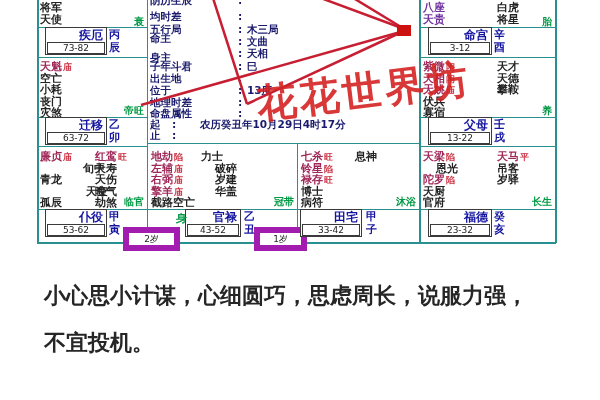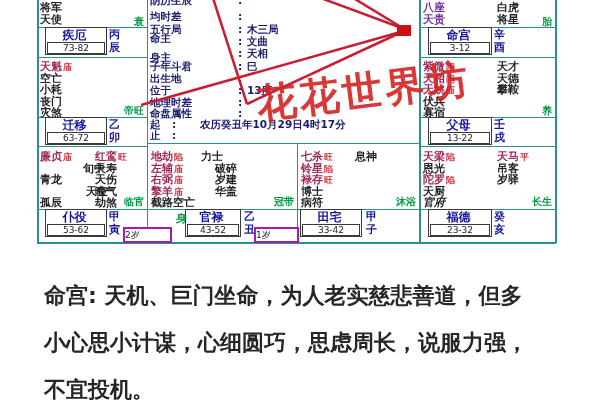--- a/index.html
+++ b/index.html
@@ -1,23 +1,23 @@
 <!DOCTYPE html>
 <html><head>
 <meta charset="utf-8">
 <style>
   html,body{margin:0;padding:0}
   body{width:600px;height:400px;position:relative;background:#fff;overflow:hidden;
        font-family:"DejaVu Sans",sans-serif}
   .gline{position:absolute;background:#2a8f8f;z-index:1}
   .strip-box{position:absolute;height:28px;border:1px solid #3a3a3a;background:#fff;z-index:3;box-sizing:border-box}
-  .pname{height:13px;text-align:center;padding:1px 3px 0 0;font-size:12px;font-weight:bold;color:#1414a0;line-height:13px;white-space:nowrap}
+  .pname{height:13px;text-align:right;padding:1px 3px 0 0;font-size:12px;font-weight:bold;color:#1414a0;line-height:13px;white-space:nowrap}
   .agebox{margin:0 1px;border:1px solid #3a3a3a;height:10px;font-size:9px;line-height:10px;text-align:center;color:#222;background:#fff}
   .gz{position:absolute;width:14px;font-size:11px;font-weight:bold;color:#1414a0;line-height:13px;text-align:left;z-index:3}
-  .yearbox{position:absolute;height:12px;border:2px solid #a21caf;background:#fff;font-size:9px;line-height:12px;color:#222;z-index:3}
+  .yearbox{position:absolute;height:12px;border:6px solid #a21caf;background:#fff;font-size:9px;line-height:12px;text-align:center;color:#222;z-index:3}
   .starline{position:absolute;white-space:nowrap;font-size:11px;font-weight:bold;line-height:11px;z-index:2}
   .srate{font-size:9px;margin-left:1px}
   .stage{position:absolute;font-size:10px;font-weight:bold;color:#009944;z-index:4;white-space:nowrap}
   .bodymark{position:absolute;font-size:11px;font-weight:bold;color:#009944;z-index:4}
   .inforow-label,.inforow-colon,.inforow-value{position:absolute;font-size:10.5px;font-weight:bold;color:#1b1b6e;white-space:nowrap;line-height:11px;z-index:2}
   #watermark{position:absolute;left:256px;top:64px;z-index:6;font-family:"DejaVu Serif",serif;
        font-size:40px;font-weight:bold;color:rgba(212,34,34,.9);letter-spacing:3px;
        transform:rotate(-7deg);white-space:nowrap}
   #redlines{position:absolute;left:0;top:0;z-index:5;pointer-events:none}
   #reading{position:absolute;left:44px;top:272px;width:520px;z-index:2;
@@ -34,21 +34,20 @@
   <line x1="247" y1="104" x2="404" y2="31" stroke="#c81e32" stroke-width="2.5"></line>
   <line x1="404" y1="31" x2="141" y2="105" stroke="#c81e32" stroke-width="2.5"></line>
   <line x1="318" y1="-3" x2="399" y2="27" stroke="#c81e32" stroke-width="2.5"></line>
   <line x1="350" y1="-4" x2="401" y2="27" stroke="#c81e32" stroke-width="2.5"></line>
   <rect x="397" y="25" width="14" height="11" fill="#cc1111"></rect>
 </svg>
 
 <div id="watermark">花花世界坊</div>
 
 <div id="reading">
-  <div class="rline">命宫: 天机、巨门坐命，为人老实慈悲善道，但多</div>
   <div class="rline">小心思小计谋，心细圆巧，思虑周长，说服力强，</div>
   <div class="rline">不宜投机。</div>
 </div>
 
 <div class="gline" style="left: 37px; top: 0px; width: 2px; height: 243px;"></div>
 <div class="gline" style="left: 147px; top: 0px; width: 1px; height: 243px;"></div>
 <div class="gline" style="left: 419px; top: 0px; width: 2px; height: 243px;"></div>
 <div class="gline" style="left: 555px; top: 0px; width: 2px; height: 243px;"></div>
 <div class="gline" style="left: 297px; top: 143px; width: 1px; height: 100px;"></div>
 <div class="gline" style="left: 37px; top: 27px; width: 111px; height: 1px;"></div>
@@ -174,24 +173,24 @@
 <div class="stage" style="top: 195px; right: 184px; color: rgb(0, 153, 68);">沐浴</div>
 <div class="strip-box" style="left: 428px; top: 209px; width: 64px;">
     <div class="pname" style="color: rgb(20, 20, 160);">福德</div>
     <div class="agebox">23-32</div>
   </div>
 <div class="gz" style="left: 494px; top: 210px; color: rgb(20, 20, 160);">
     <div>癸</div>
     <div>亥</div>
   </div>
 <div class="starline" style="left: 423px; top: 151px;"><span style="color: rgb(160, 40, 88);">天梁</span><span class="srate" style="color: rgb(204, 51, 68);">陷</span></div>
-<div class="starline" style="left: 423px; top: 162.6px;"><span style="color: rgb(34, 34, 34);">恩光</span></div>
+<div class="starline" style="left: 436px; top: 162.6px;"><span style="color: rgb(34, 34, 34);">恩光</span></div>
 <div class="starline" style="left: 423px; top: 174.2px;"><span style="color: rgb(160, 40, 88);">陀罗</span><span class="srate" style="color: rgb(204, 51, 68);">陷</span></div>
 <div class="starline" style="left: 423px; top: 185.8px;"><span style="color: rgb(34, 34, 34);">天厨</span></div>
-<div class="starline" style="left: 423px; top: 197.4px; font-style: italic;"><span style="color: rgb(34, 34, 34);">官府</span></div>
+<div class="starline" style="left: 423px; top: 197.4px;"><span style="color: rgb(34, 34, 34);">官府</span></div>
 <div class="starline" style="left: 497px; top: 151px;"><span style="color: rgb(160, 40, 88);">天马</span><span class="srate" style="color: rgb(204, 51, 68);">平</span></div>
 <div class="starline" style="left: 497px; top: 162.6px;"><span style="color: rgb(34, 34, 34);">吊客</span></div>
 <div class="starline" style="left: 497px; top: 174.2px;"><span style="color: rgb(34, 34, 34);">岁驿</span></div>
 <div class="stage" style="top: 195px; right: 48px; color: rgb(0, 153, 68);">长生</div>
 <div class="inforow-label" style="left: 150px; top: -5px;">阴历生辰</div>
 <div class="inforow-colon" style="left: 238px; top: -5px;">:</div>
 <div class="inforow-label" style="left: 150px; top: 11px;">均时差</div>
 <div class="inforow-colon" style="left: 238px; top: 11px;">:</div>
 <div class="inforow-label" style="left: 150px; top: 24px;">五行局</div>
 <div class="inforow-colon" style="left: 238px; top: 24px;">:</div>

